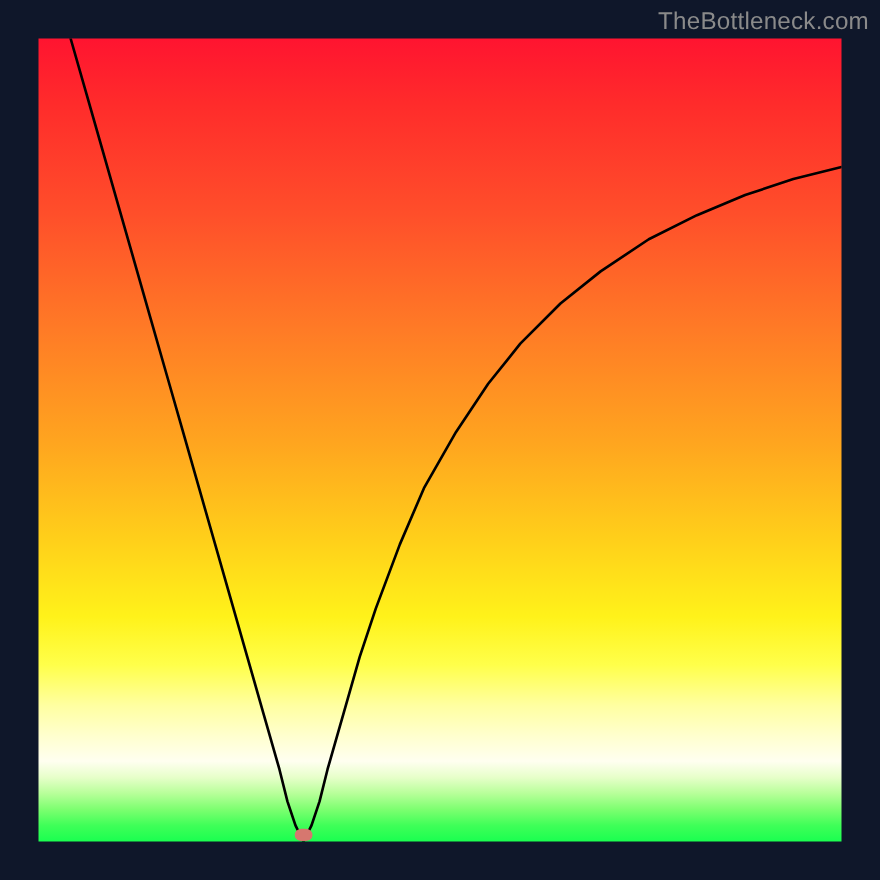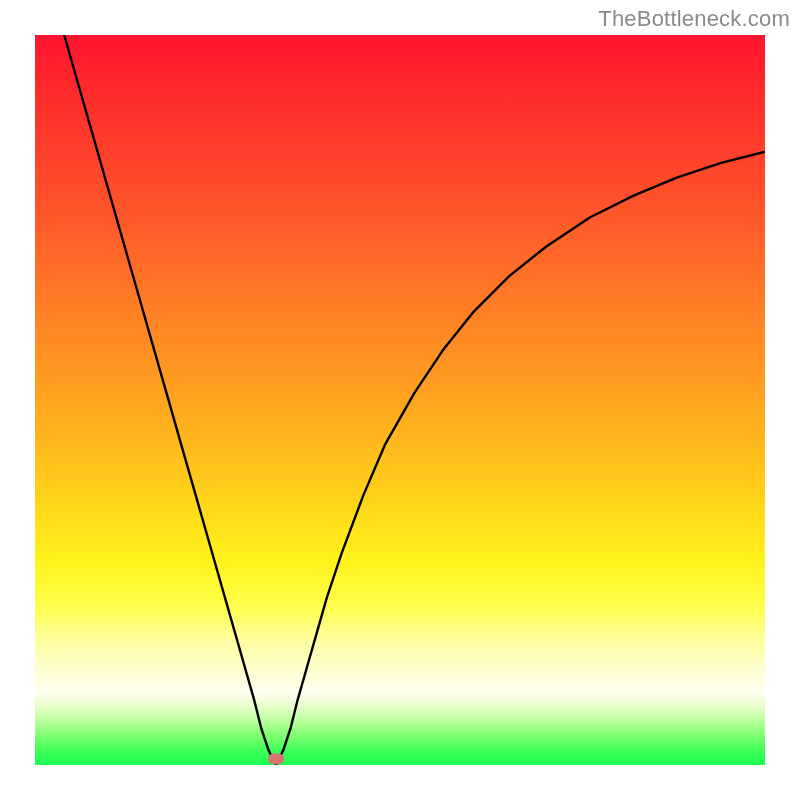--- a/index.html
+++ b/index.html
@@ -10,21 +10,21 @@
     background: #000;
     overflow: hidden;
     font-family: Arial, Helvetica, sans-serif;
   }
   .frame {
     position: absolute;
     left: 0;
     top: 0;
     width: 800px;
     height: 800px;
-    background: #ffffff;
+    background: #0f172a;
   }
   .plot {
     position: absolute;
     left: 35px;
     top: 35px;
     width: 730px;
     height: 730px;
     
     background: linear-gradient(to bottom,
       #ff1430 0%,

